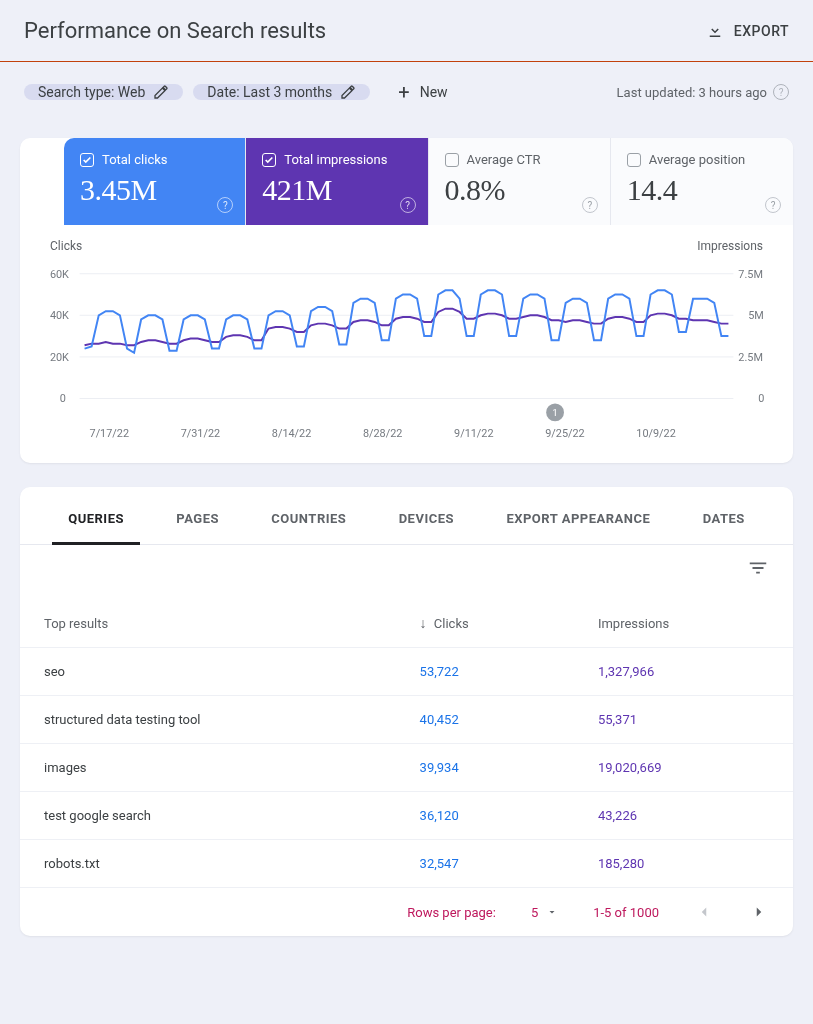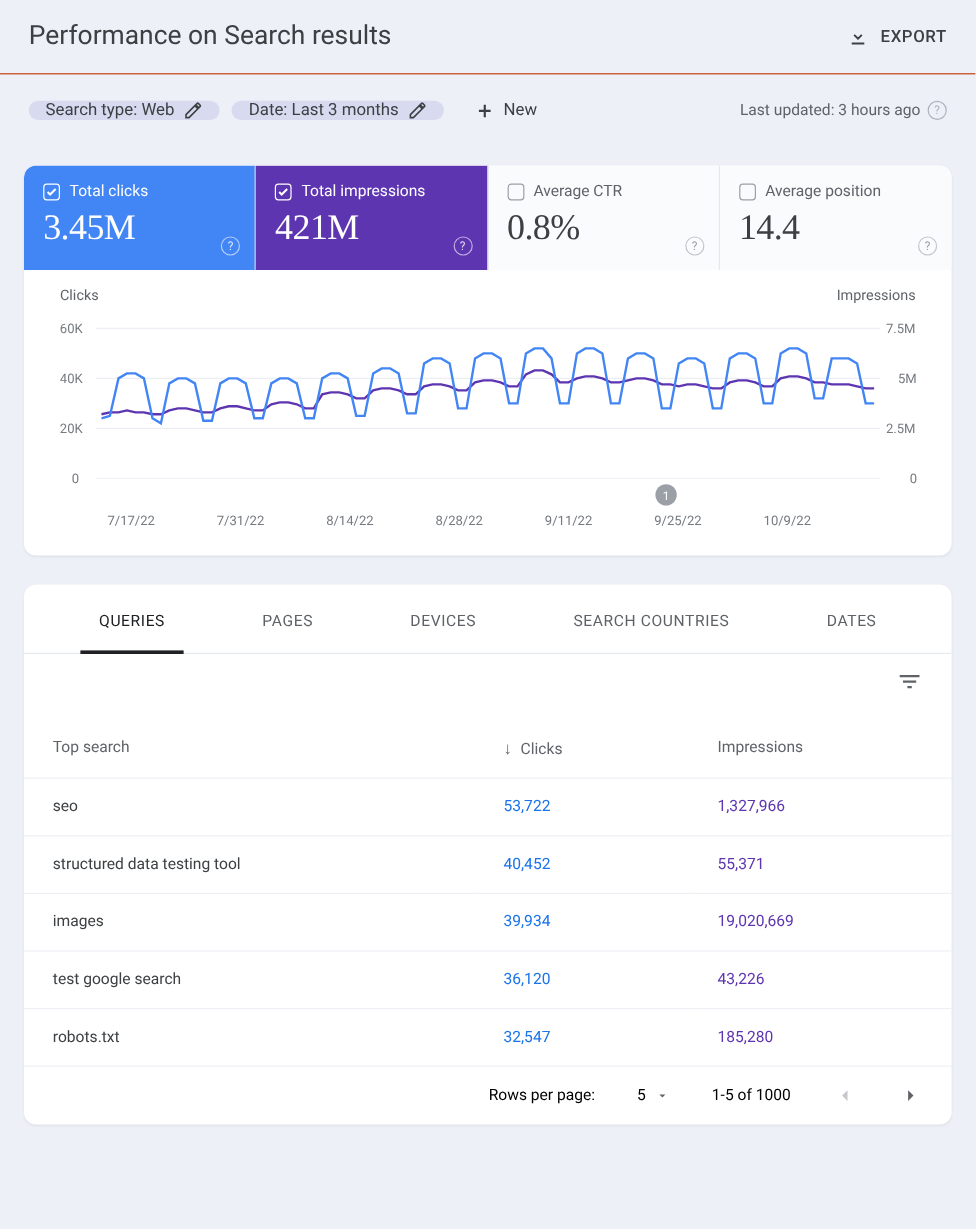--- a/index.html
+++ b/index.html
@@ -45,21 +45,21 @@
   .help-circle {
     display:inline-flex;align-items:center;justify-content:center;
     width:16px;height:16px;border:1.5px solid #aeb3bb;border-radius:50%;
     font-size:10px;color:#aeb3bb;
   }
   .card {
     background: #fff; border-radius: 10px; margin: 16px 20px 24px 20px;
     box-shadow: 0 1px 2px rgba(60,64,67,0.08);
     overflow: hidden;
   }
-  .metrics-row { display: flex; }
+  .metrics-row { display: flex; margin-left: 44px; }
   .metric {
     width: 25%; padding: 14px 16px 18px 16px;
     border-right: 1px solid #e6e8ef;
     position: relative;
   }
   .metric:last-child { border-right: none; }
   .metric-clicks { background: #4285f4; color: #fff; border-top-left-radius:10px;}
   .metric-impr { background: #5e35b1; color: #fff; }
   .metric-off { background: #fafbfd; color: #5f6368; }
   .metric-head { display:flex; align-items:center; gap:8px; font-size:13px; }
@@ -87,42 +87,42 @@
   .line-clicks { stroke:#4285f4; stroke-width:2; fill:none; }
   .line-impr { stroke:#5e35b1; stroke-width:2; fill:none; }
   .marker-circle { fill:#9aa0a6; }
   .marker-text { fill:#fff; font-size:10px; text-anchor:middle; }
   .tabs-card .tabs {
     display:flex; gap:36px; padding: 16px 40px 0 40px;
     border-bottom:1px solid #e6e8ef;
     justify-content:space-around;
   }
   .tab {
-    padding: 8px 4px 18px 4px; font-size:13px; font-weight:400; letter-spacing:0.5px;
+    padding: 8px 4px 18px 4px; font-size:13px; font-weight:700; letter-spacing:0.5px;
     color:#5f6368; cursor:pointer; position:relative;
   }
   .tab.active { color:#202124; }
   .tab.active::after {
     content:""; position:absolute; left:-12px; right:-12px; bottom:-1px; height:3px; background:#202124;
   }
   .filter-icon-row { display:flex; justify-content:flex-end; padding:12px 24px 0 24px;}
   .filter-icon { width:22px; height:22px; cursor:pointer; color:#5f6368;}
   .table { width:100%; border-collapse:collapse; margin-top:20px;}
   .table th, .table td {
     padding: 16px 24px; font-size:13px; text-align:left;
     border-bottom:1px solid #eef0f5;
   }
   .table th { color:#5f6368; font-weight:400;}
   .th-clicks, .th-impr { text-align:right; }
   .td-clicks { text-align:right; color:#1a73e8; }
   .td-impr { text-align:right; color:#5e35b1; }
   .sort-arrow { font-size:14px; margin-right:4px;}
   .pagination {
     display:flex; justify-content:flex-end; align-items:center; gap:35px;
-    padding: 14px 24px; font-size:13px; color:#000000;
+    padding: 14px 24px; font-size:13px; color:#be185d;
   }
   .pag-select { display:flex; align-items:center; gap:8px; cursor:pointer;}
   .chev { width:20px; height:20px; display:inline-flex;align-items:center;justify-content:center;cursor:pointer;color:#5f6368;}
   .chev.disabled { color:#c4c7cc; cursor:default;}
   .row-link { cursor:pointer; }
 </style>
 </head>
 <body>
 
 <div class="header">
@@ -240,35 +240,36 @@
       <text class="tick-text" x="510" y="185">9/25/22</text>
       <text class="tick-text" x="602" y="185">10/9/22</text>
     </svg>
   </div>
 </div>
 
 <div class="card tabs-card">
   <div class="tabs">
     <div class="tab active">QUERIES</div>
     <div class="tab">PAGES</div>
+    <div class="tab">COUNTRIES</div>
     <div class="tab">DEVICES</div>
-    <div class="tab">SEARCH COUNTRIES</div>
+    <div class="tab">EXPORT APPEARANCE</div>
     <div class="tab">DATES</div>
   </div>
 
   <div class="filter-icon-row">
     <svg class="filter-icon" viewBox="0 0 24 24" fill="#5f6368">
       <path d="M10 18h4v-2h-4v2zM3 6v2h18V6H3zm3 7h12v-2H6v2z"></path>
     </svg>
   </div>
 
   <table class="table">
     <thead>
       <tr>
-        <th>Top search</th>
+        <th>Top results</th>
         <th class="th-clicks">
           <span class="sort-arrow">↓</span>
           <span>Clicks</span>
         </th>
         <th class="th-impr">Impressions</th>
       </tr>
     </thead>
     <tbody id="table-body">
         <tr class="row-link">
           <td>seo</td>

